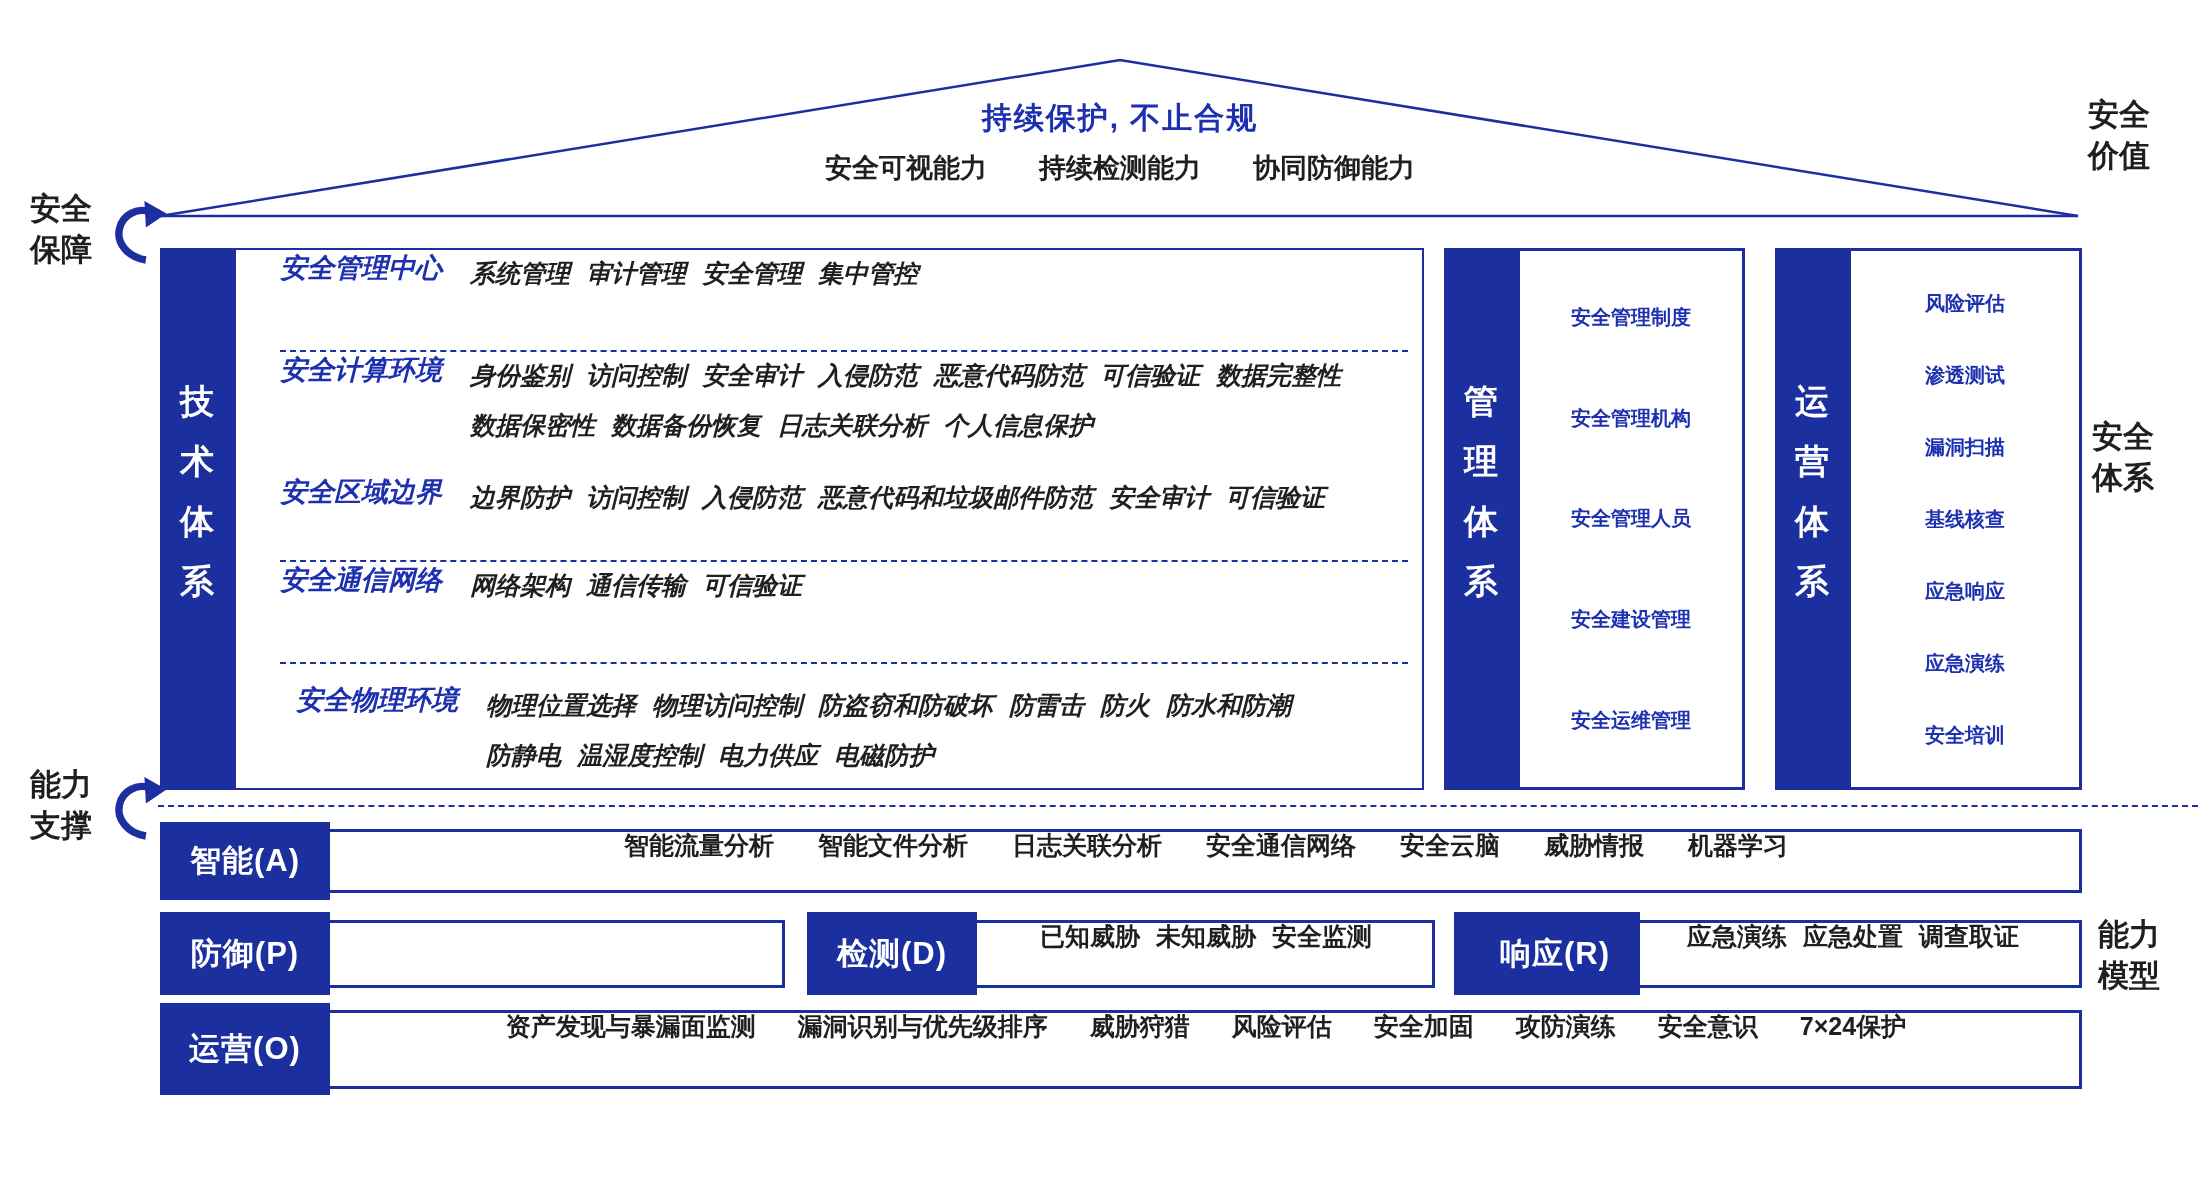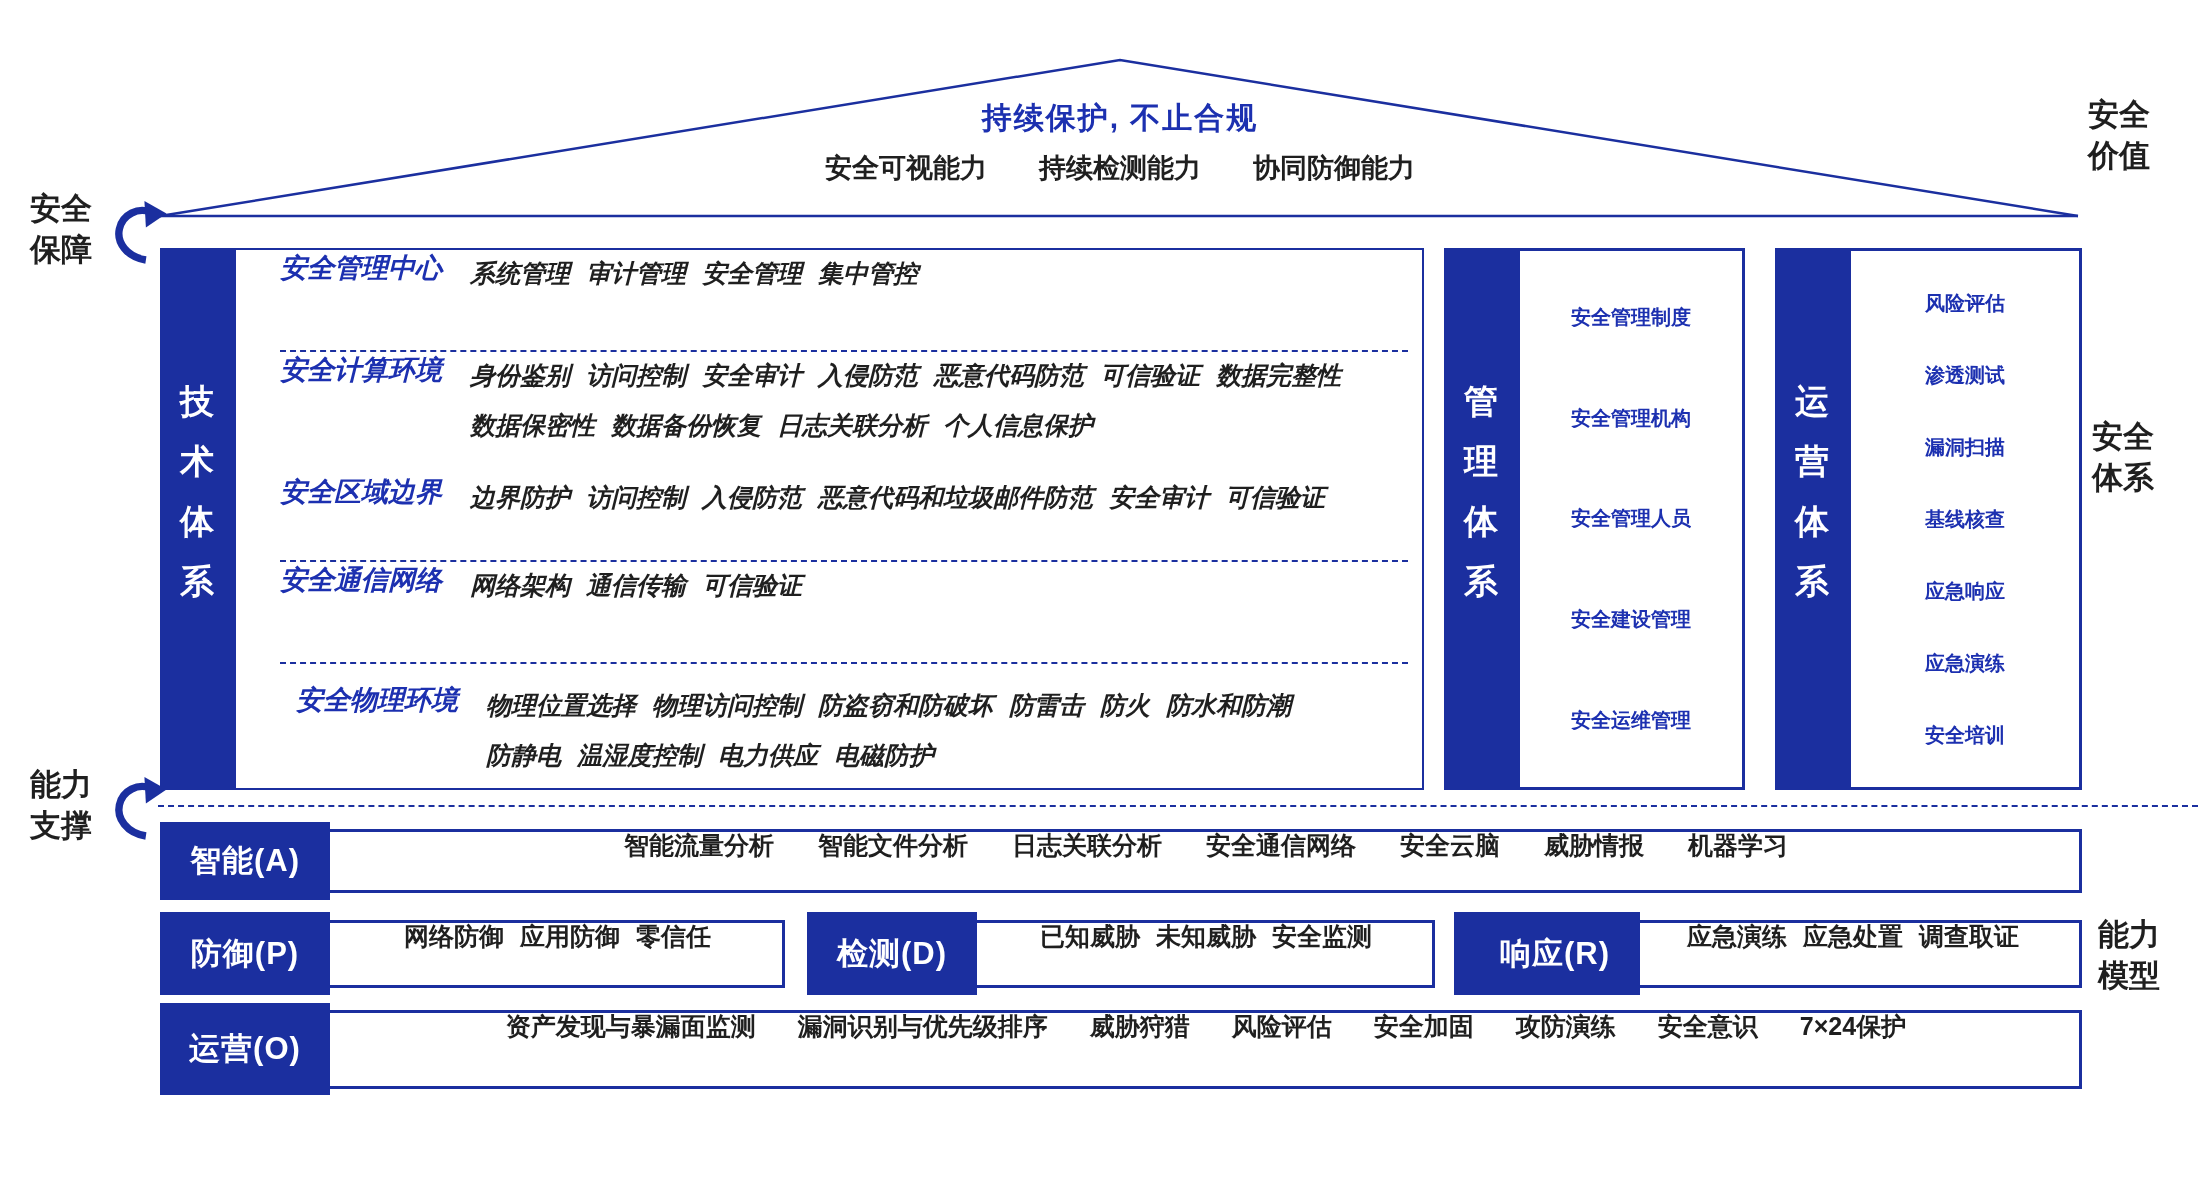--- a/index.html
+++ b/index.html
@@ -237,25 +237,20 @@
       <span>智能文件分析</span>
       <span>日志关联分析</span>
       <span>安全通信网络</span>
       <span>安全云脑</span>
       <span>威胁情报</span>
       <span>机器学习</span>
     </div>
 
   <div class="cap-box" style="left:160px;top:920px;width:625px;height:68px;"></div>
   <div class="cap-label" style="left:160px;top:912px;width:170px;height:83px;">防御(P)</div>
-  <div class="cap-items gap-sm" style="left:330px;top:920px;width:455px;height:68px;">
-      <span>网络防御</span>
-      <span>应用防御</span>
-      <span>零信任</span>
-    </div>
 
   <div class="cap-box" style="left:807px;top:920px;width:628px;height:68px;"></div>
   <div class="cap-label" style="left:807px;top:912px;width:170px;height:83px;">检测(D)</div>
   <div class="cap-items gap-sm" style="left:977px;top:920px;width:458px;height:68px;">
       <span>已知威胁</span>
       <span>未知威胁</span>
       <span>安全监测</span>
     </div>
 
   <div class="cap-box" style="left:1454px;top:920px;width:628px;height:68px;"></div>

